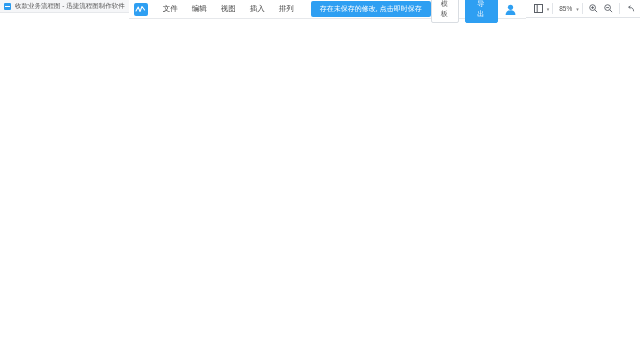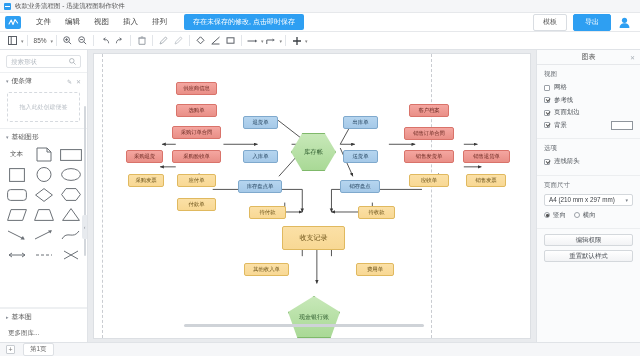--- a/index.html
+++ b/index.html
@@ -3,21 +3,21 @@
 <meta charset="utf-8">
 <style>
   * { box-sizing: border-box; }
   html, body { margin:0; padding:0; }
   body {
     width:640px; height:356px; overflow:hidden;
     font-family:"Liberation Sans","DejaVu Sans",sans-serif;
     font-size:7px; color:#333; background:#f3f4f6;
     -webkit-font-smoothing:antialiased;
   }
-  #app { width:640px; height:356px; display:flex; flex-direction:column; background:#fff; }
+  #app { width:640px; height:356px; display:flex; background:#fff; }
 
   
   .titlebar {
     height:13px; background:#f5f6f8; border-bottom:1px solid #e6e8eb;
     display:flex; align-items:center; padding:0 4px; flex:0 0 13px;
   }
   .tb-logo {
     width:7px; height:7px; background:#2b9cf0; border-radius:1px; margin-right:4px;
     position:relative;
   }

